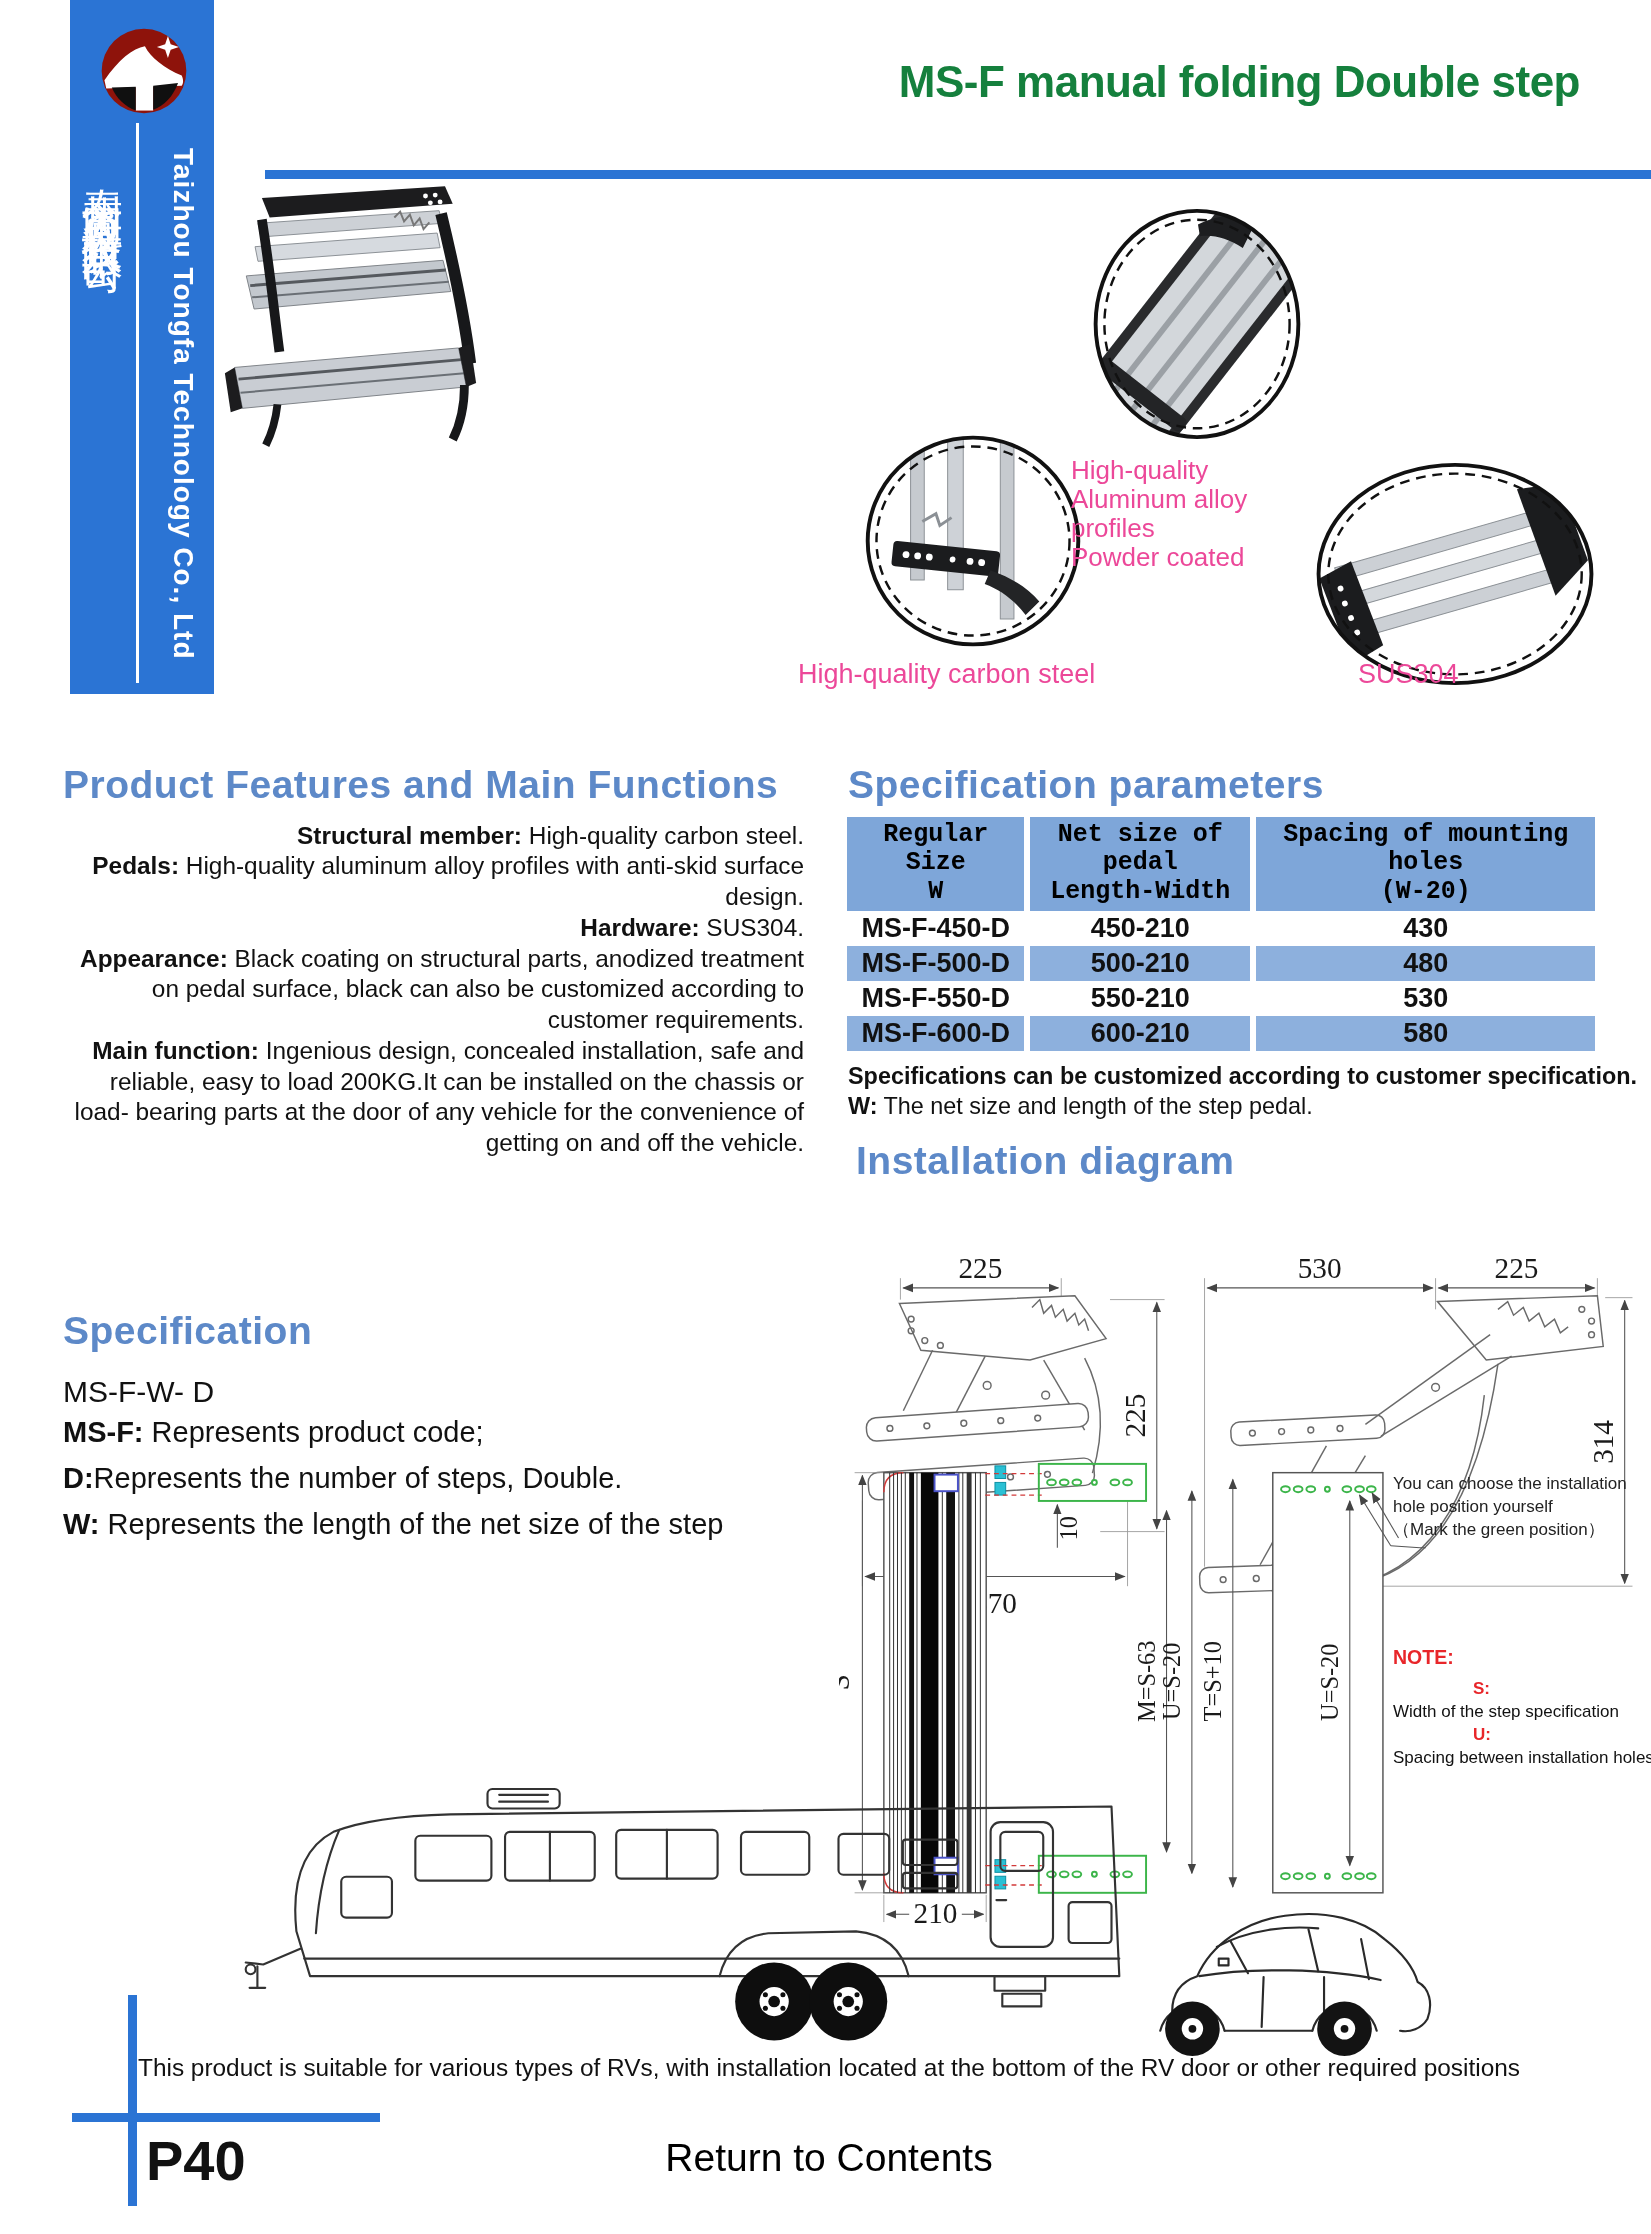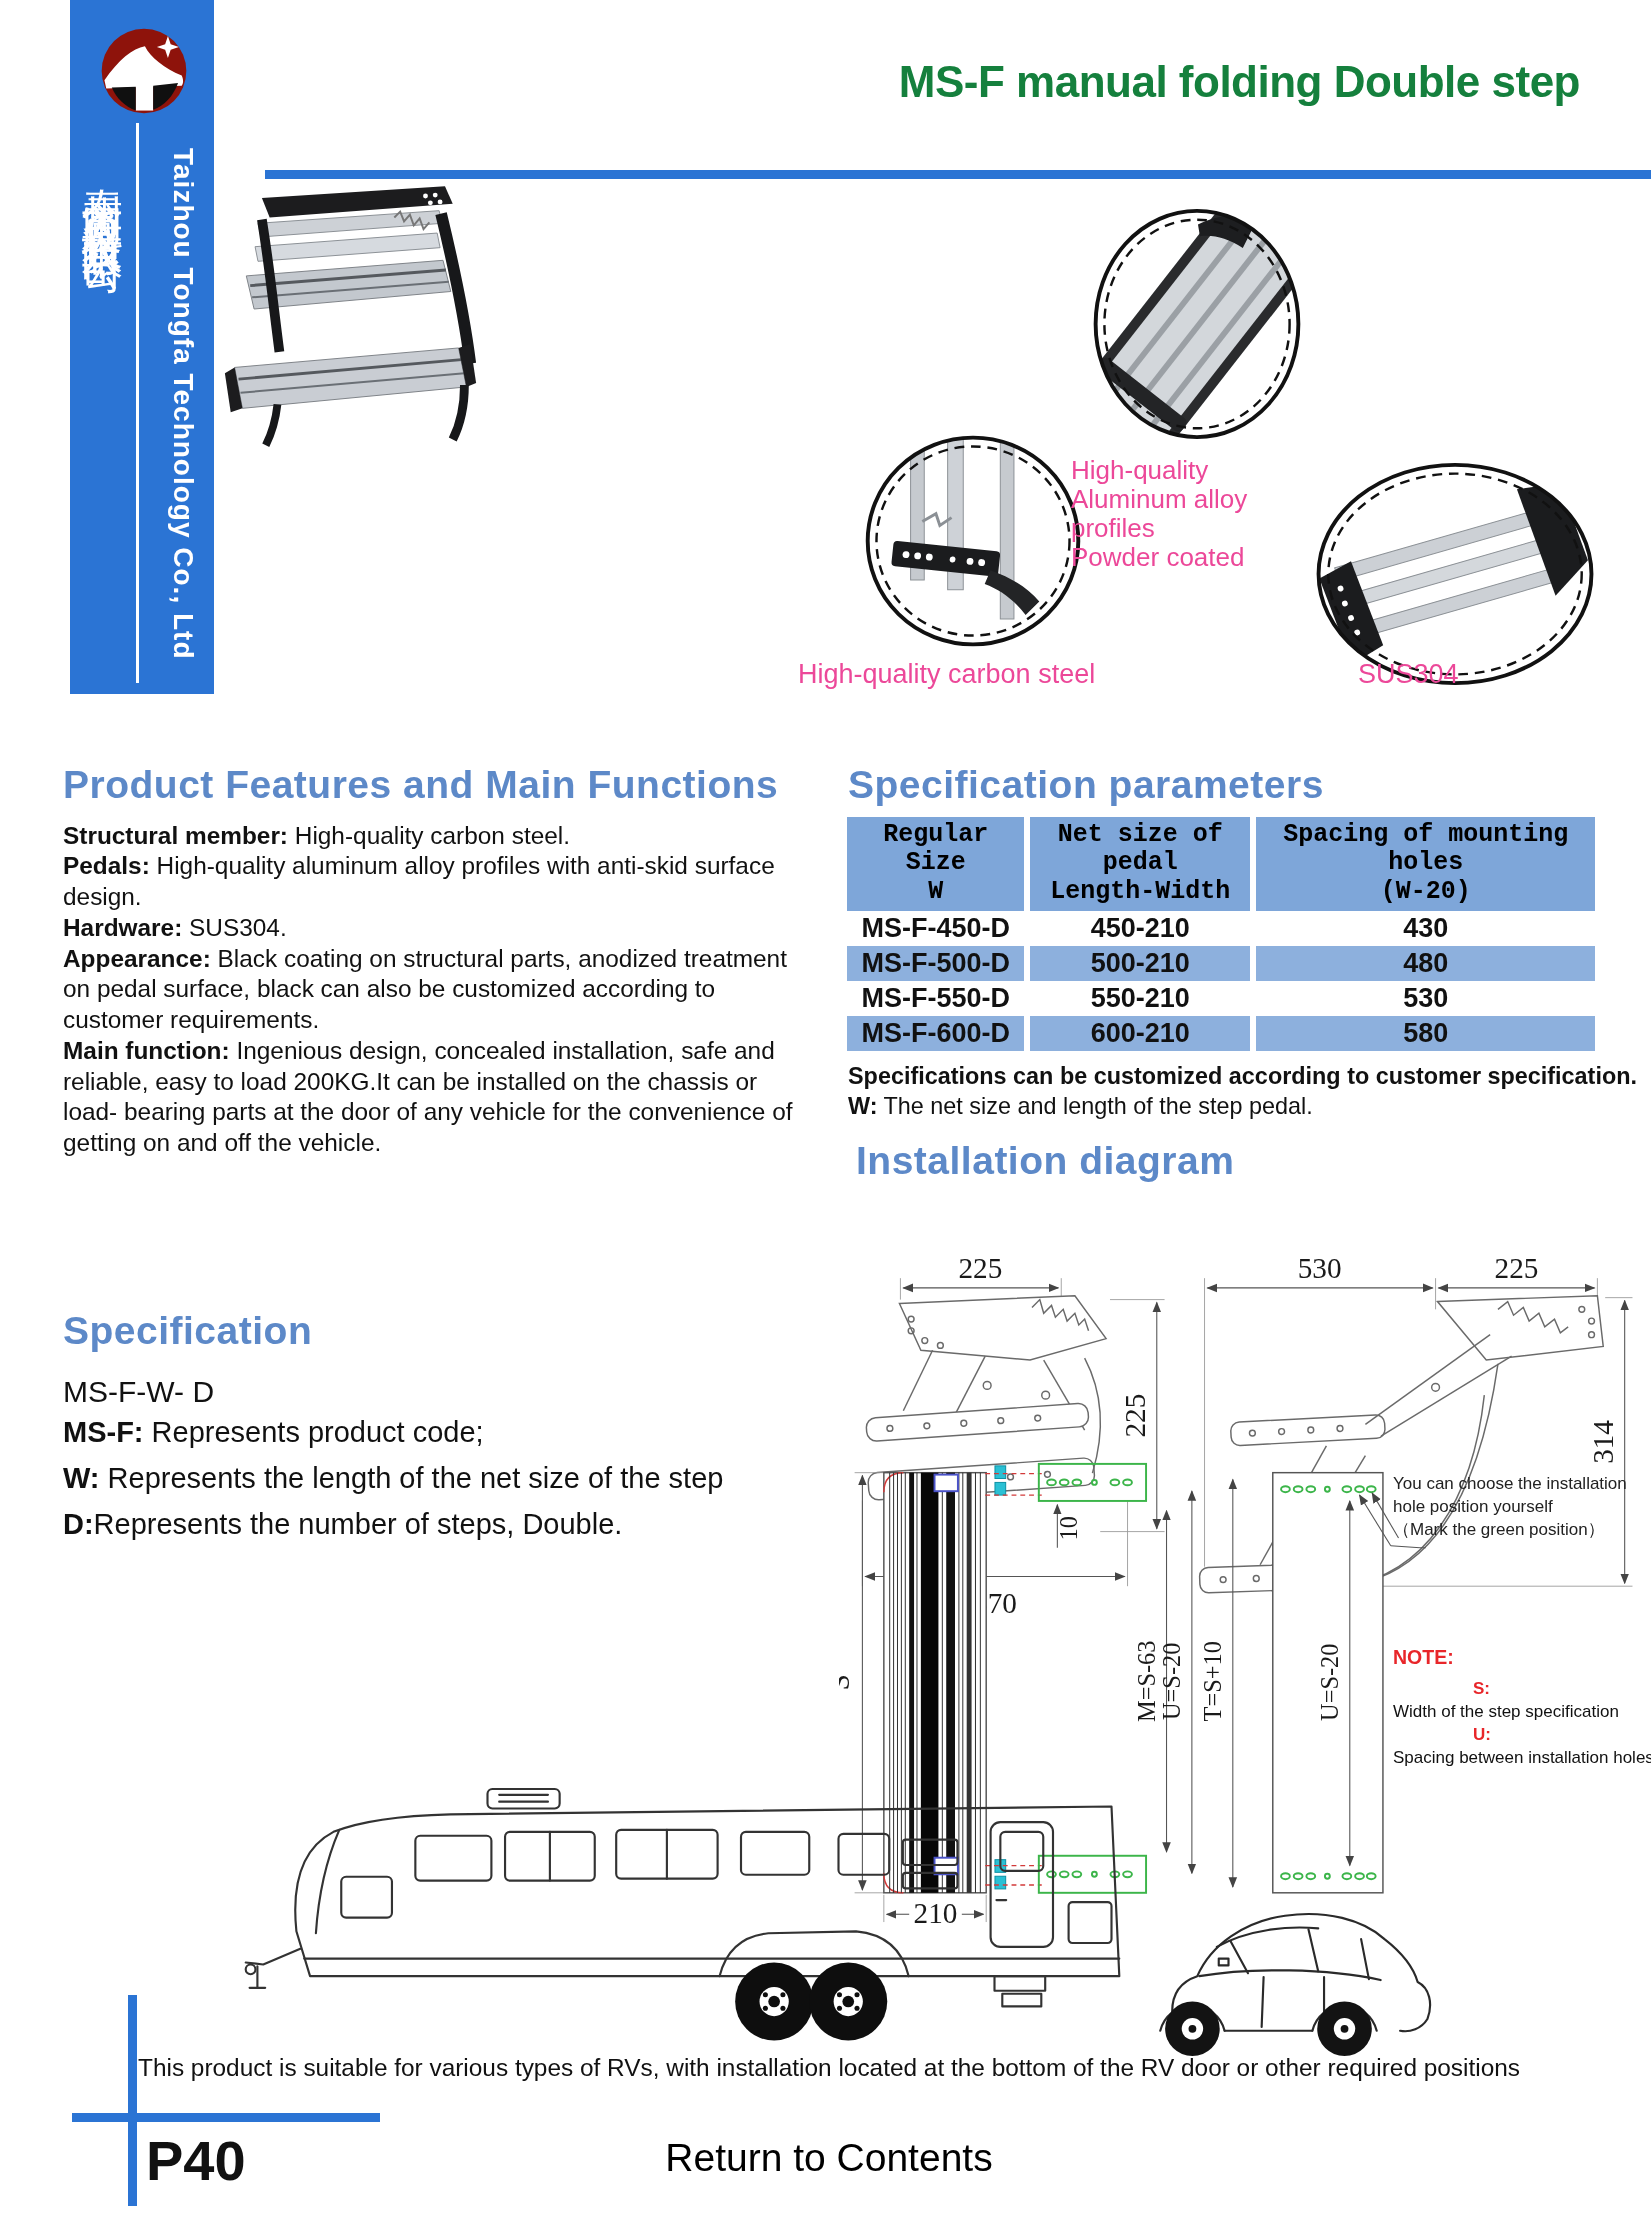--- a/index.html
+++ b/index.html
@@ -28,21 +28,21 @@
   
   .cap{color:#ec4899;text-align:left;}
   #cap-alu{left:1071px;top:456px;width:250px;font-size:26px;line-height:1.12;}
   #cap-carbon{left:798px;top:659px;width:351px;font-size:27px;}
   #cap-sus{left:1358px;top:659px;width:195px;font-size:27px;}
   
   .h-blue{color:#5d89c8;font-weight:bold;font-size:39px;letter-spacing:0.5px;}
   
   #features{left:63px;top:763px;width:741px;}
   #features .body{margin-top:13.7px;font-size:24.4px;line-height:1.26;}
-  #features .body p{margin:0;}
+  #features .body p{margin:0;text-align:right;}
   .lbl{font-weight:bold;}
   
   #specparams{left:848px;top:763px;width:795px;}
   #specparams table{margin-top:9.8px;border-collapse:separate;border-spacing:6.8px 0;margin-left:-6.8px;}
   #specparams th{
     background:#7ea6d9;color:#000;font-weight:bold;font-size:25px;line-height:1.15;
     text-align:center;vertical-align:middle;padding:3.9px 5.9px;white-space:pre-line;height:55px;font-family:Liberation Mono, monospace;
   }
   #specparams td{
     font-size:27px;font-weight:bold;text-align:center;padding:1px 3.9px;height:33px;
@@ -256,22 +256,22 @@
     <div class="notes">
       <div class="lbl">Specifications can be customized according to customer specification.</div>
       <div><span class="lbl">W:</span><span> The net size and length of the step pedal.</span></div>
     </div>
   </div>
 
   <div id="specification" class="abs">
     <div class="h-blue">Specification</div>
     <div class="code">MS-F-W- D</div>
     <div class="item"><span class="lbl">MS-F:</span><span> Represents product code;</span></div>
+    <div class="item"><span class="lbl">D:</span><span>Represents the number of steps, Double.</span></div>
     <div class="item"><span class="lbl">W:</span><span> Represents the length of the net size of the step</span></div>
-    <div class="item"><span class="lbl">D:</span><span>Represents the number of steps, Double.</span></div>
   </div>
 
   <div id="install-h" class="abs h-blue">Installation diagram</div>
 
   <svg class="abs" style="left:839px;top:1239px" width="812" height="400" viewBox="0 0 833 410">
     <defs>
       <marker id="arw" viewBox="0 0 10 10" refX="9" refY="5" markerWidth="10" markerHeight="10" orient="auto-start-reverse">
         <path d="M0,1 L10,5 L0,9 z" fill="#444"></path>
       </marker>
     </defs>

